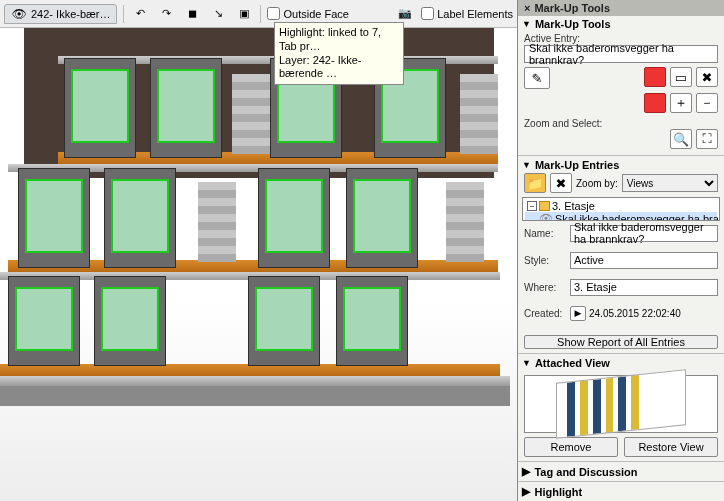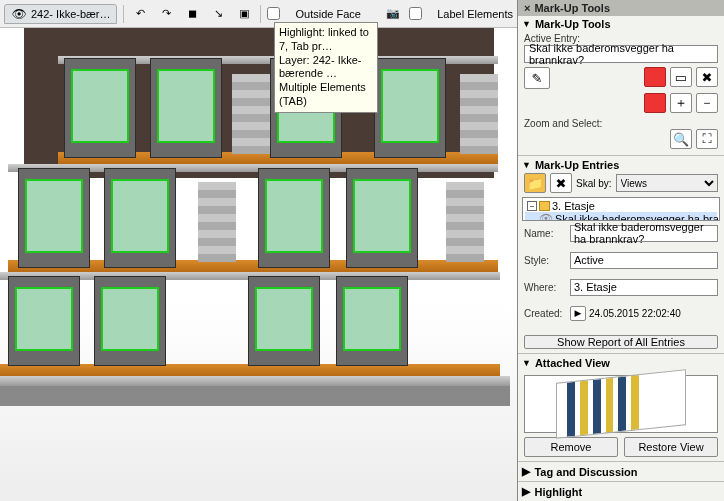--- a/index.html
+++ b/index.html
@@ -6,23 +6,23 @@
   html, body { width: 724px; height: 501px; overflow: hidden; background: #e8e8e8; }
   .app { display: flex; width: 100%; height: 100%; }
 
   
   .viewport { flex: 1 1 auto; position: relative; background: linear-gradient(#ffffff 0%, #ffffff 60%, #ededed 100%); }
   .top-toolbar { position: absolute; top: 0; left: 0; right: 0; height: 28px; display: flex; align-items: center; gap: 6px; padding: 2px 4px; background: #efefef; border-bottom: 1px solid #bbb; z-index: 10; }
   .tb-tab { display:flex; align-items:center; gap:4px; background:#dfe3e6; border:1px solid #aaa; border-radius:3px 3px 0 0; padding:1px 6px; height:20px; }
   .tb-icn { width:16px; height:16px; display:flex; align-items:center; justify-content:center; font-size:12px; }
   .tb-btn { width:20px; height:20px; display:flex; align-items:center; justify-content:center; border:1px solid transparent; border-radius:2px; cursor:pointer; }
   .tb-sep { width:1px; height:18px; background:#bbb; }
-  .tb-chk { display:flex; align-items:center; gap:15px; }
-
-  .tooltip-box { position:absolute; top:22px; left:274px; width:104px; background:#fffff0; border:1px solid #888; padding:3px 4px; font-size:10px; line-height:1.25; z-index:11; }
+  .tb-chk { display:flex; align-items:center; gap:3px; }
+
+  .tooltip-box { position:absolute; top:22px; left:274px; width:130px; background:#fffff0; border:1px solid #888; padding:3px 4px; font-size:10px; line-height:1.25; z-index:11; }
 
   
   .scene { position:absolute; inset:28px 0 0 0; }
   .slab { position:absolute; left:0; right:0; height:8px; background:linear-gradient(#cfcfcf,#9a9a9a); }
   .room { position:absolute; width:72px; height:100px; background:#6a6a6a; border:1px solid #2d2d2d; }
   .room::after{ content:""; position:absolute; inset:10px 6px 14px 6px; background:#a6d8b8; border:2px solid #1bcc1b; }
   .parquet { position:absolute; height:12px; background:linear-gradient(#d88a2a,#b86a14); }
   .stairs{position:absolute;width:38px;height:80px;background:repeating-linear-gradient(180deg,#c7c7c7 0 8px,#ababab 8px 16px);}
   .base { position:absolute; left:0; height:20px; background:#898989; }
 
@@ -90,21 +90,20 @@
       <div class="tb-btn">📷</div>
       <label class="tb-chk">
         <input type="checkbox" style="">
         <span>Label Elements</span>
       </label>
     </div>
 
     <div class="tooltip-box">
       <div>Highlight: linked to 7, Tab pr…</div>
       <div>Layer: 242- Ikke-bærende …</div>
-      <div>Multiple Elements (TAB)</div>
     </div>
 
     <div class="scene">
 
       <div style="position:absolute;left:24px;top:0;width:470px;height:150px;background:#4a3c34;"></div>
 
       <div class="slab" style="top:28px;left:58px;width:440px;"></div>
       <div class="parquet" style="top:124px;left:58px;width:440px;"></div>
       <div class="room" style="top:30px;left:64px;"></div>
       <div class="room" style="top:30px;left:150px;"></div>
@@ -173,21 +172,21 @@
     </div>
 
     <div class="divider"></div>
     <div class="section-head">
       <span class="tri">▼</span>
       <span>Mark-Up Entries</span>
     </div>
     <div class="sort-row">
       <div class="icon-box hl" style="background:#f3c04a">📁</div>
       <div class="icon-box hl">✖</div>
-      <span style="font-size:10px">Skal by:</span>
+      <span style="font-size:10px">Zoom by:</span>
       <select>
         <option>Views</option>
       </select>
     </div>
 
     <div class="tree">
       <div class="node">
           <span class="box-icn">−</span>
           <span class="fold-icn"></span>
           <span>3. Etasje</span>

